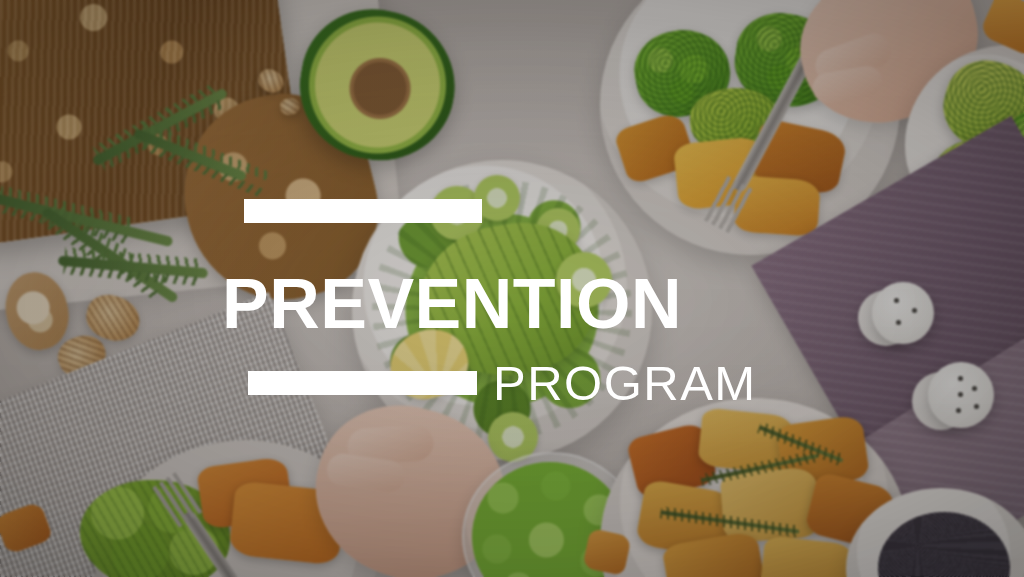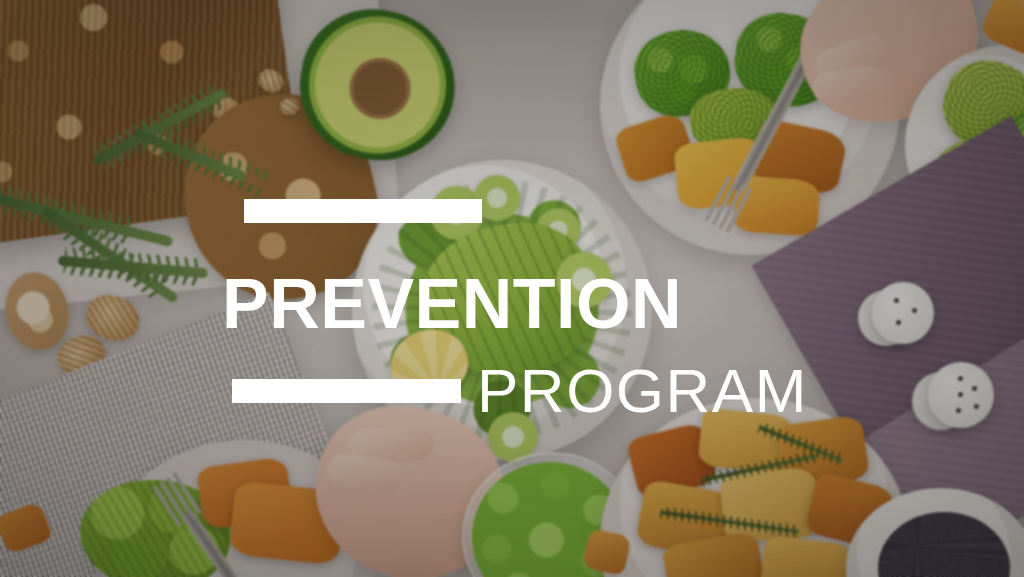--- a/index.html
+++ b/index.html
@@ -469,22 +469,22 @@
     letter-spacing: 1.5px;
   }
   .line-2 {
     left: 222px; top: 264px;
     font-size: 70px;
     font-weight: 700;
     letter-spacing: 0.5px;
     text-align: center;
   }
   .line-3 {
-    left: 232px; top: 355px;
-    font-size: 62px;
+    left: 248px; top: 355px;
+    font-size: 49px;
     font-weight: 400;
     letter-spacing: 1.5px;
   }
   .rule {
     display: inline-block;
     height: 24px;
     background: #ffffff;
   }
   .rule-right { width: 238px; margin-left: 22px; }
   .rule-left  { width: 229px; margin-right: 16px; }

